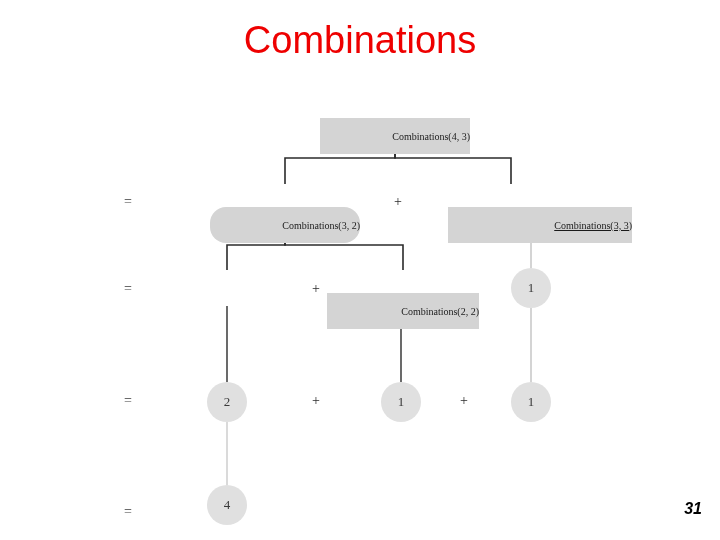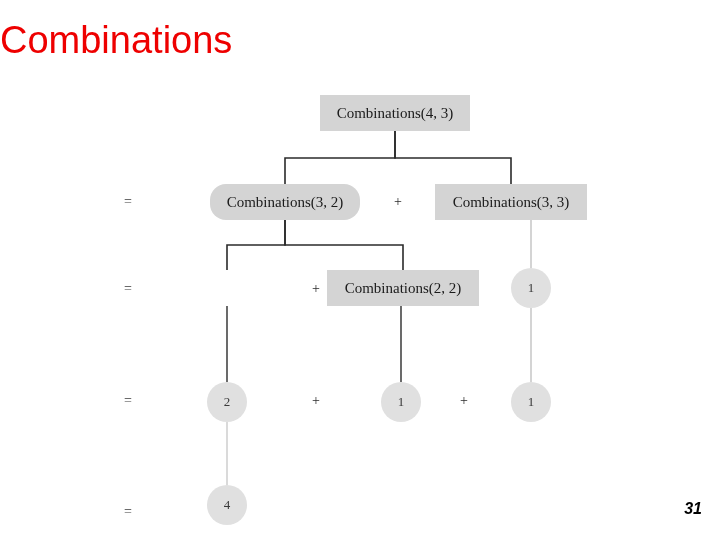--- a/index.html
+++ b/index.html
@@ -19,45 +19,47 @@
     left: 0; top: 0;
     width: 720px;
     height: 540px;
     background: #ffffff;
   }
   #title {
     position: absolute;
     left: 0;
     top: 18px;
     width: 720px;
+    text-align: center;
     color: #ee0000;
     font-family: "Liberation Sans", sans-serif;
     font-size: 38px;
     font-weight: normal;
     letter-spacing: 0px;
     line-height: 44px;
   }
   #diagram {
     position: absolute;
     left: 0;
     top: 0;
     width: 720px;
     height: 540px;
   }
   .node {
     position: absolute;
     background: #d4d4d4;
     color: #1a1a1a;
     font-family: "Liberation Serif", serif;
-    font-size: 15px;
-    display: flex;
-    align-items: center;
-    justify-content: center;
+    font-size: 10px;
+    display: flex;
+    align-items: center;
+    justify-content: flex-end;
     white-space: nowrap;
     box-sizing: border-box;
+    margin-top: 23px;
   }
   .circle {
     position: absolute;
     background: #e0e0e0;
     border-radius: 50%;
     color: #3a3a3a;
     font-family: "Liberation Serif", serif;
     font-size: 13px;
     display: flex;
     align-items: center;
@@ -127,21 +129,21 @@
     </svg>
 
     <div class="node" style="left:320px; top:95px; width:150px; height:36px;">
       <span>Combinations(4, 3)</span>
     </div>
 
     <div class="node" style="left:210px; top:184px; width:150px; height:36px;border-radius:16px;">
       <span>Combinations(3, 2)</span>
     </div>
 
-    <div class="node" style="left:435px; top:184px; width:152px; height:36px;">
+    <div class="node" style="left:448px; top:184px; width:184px; height:36px;text-decoration:underline;">
       <span>Combinations(3, 3)</span>
     </div>
 
 
     <div class="node" style="left:327px; top:270px; width:152px; height:36px;">
       <span>Combinations(2, 2)</span>
     </div>
 
     <div class="circle" style="left:511px; top:268px; width:40px; height:40px;">
       <span>1</span>

